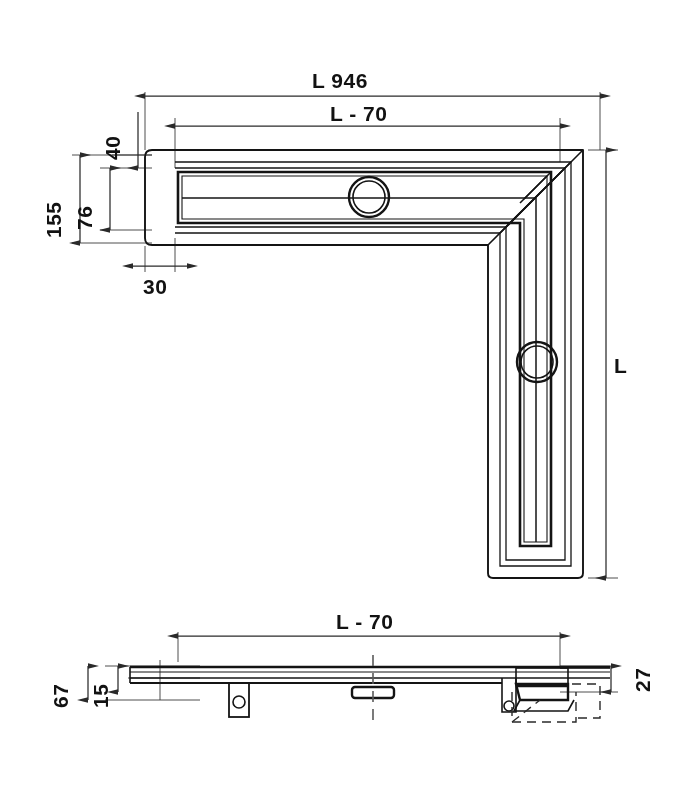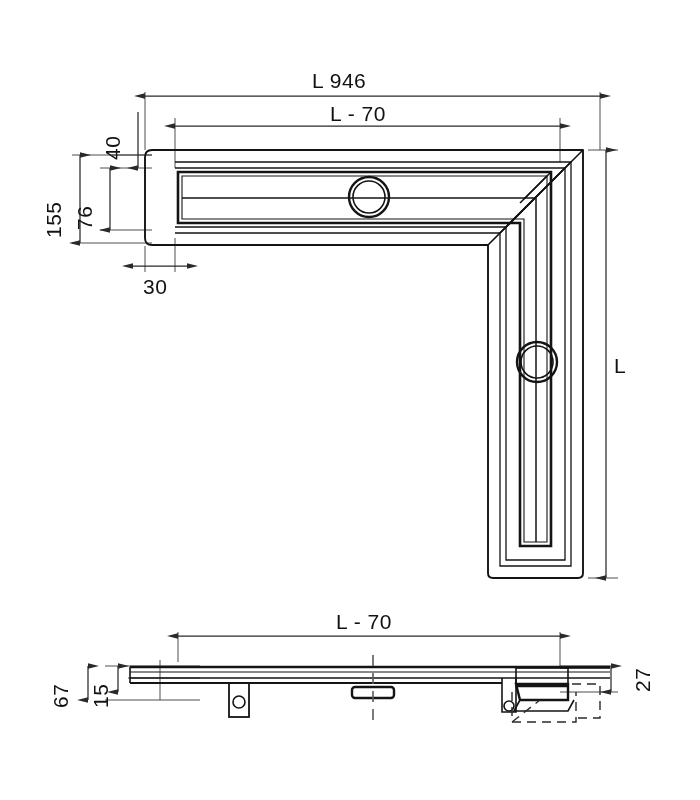--- a/index.html
+++ b/index.html
@@ -3,21 +3,21 @@
 <meta charset="utf-8">
 <title>Corner Shower Drain Channel – Technical Drawing</title>
 <style>
   html,body{margin:0;padding:0;background:#ffffff;}
   body{
     width:700px;height:800px;
     font-family:"Liberation Sans", sans-serif;
     color:#1a1a1a;
     overflow:hidden;
   }
-  #sheet{position:relative;width:700px;height:715px;background:#fff;}
+  #sheet{position:relative;width:700px;height:715px;background:#fff;font-weight:bold;}
   #sheet svg{position:absolute;left:0;top:0;}
   .dimtext{
     font-family:"Liberation Sans", sans-serif;
     font-size:21px;
     fill:#121212;
     letter-spacing:0.5px;
   }
 </style>
 </head>
 <body>

